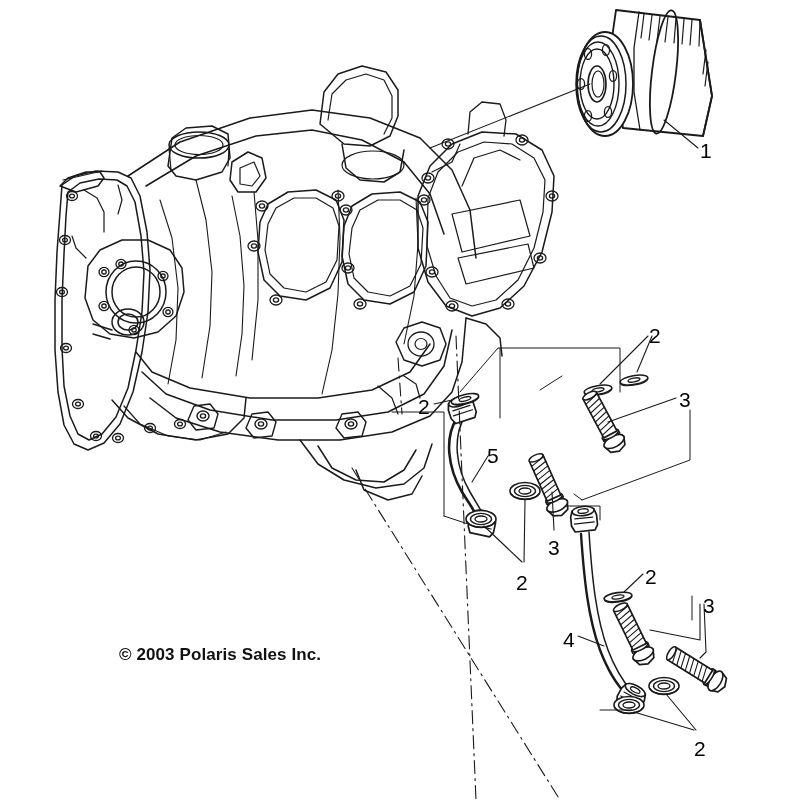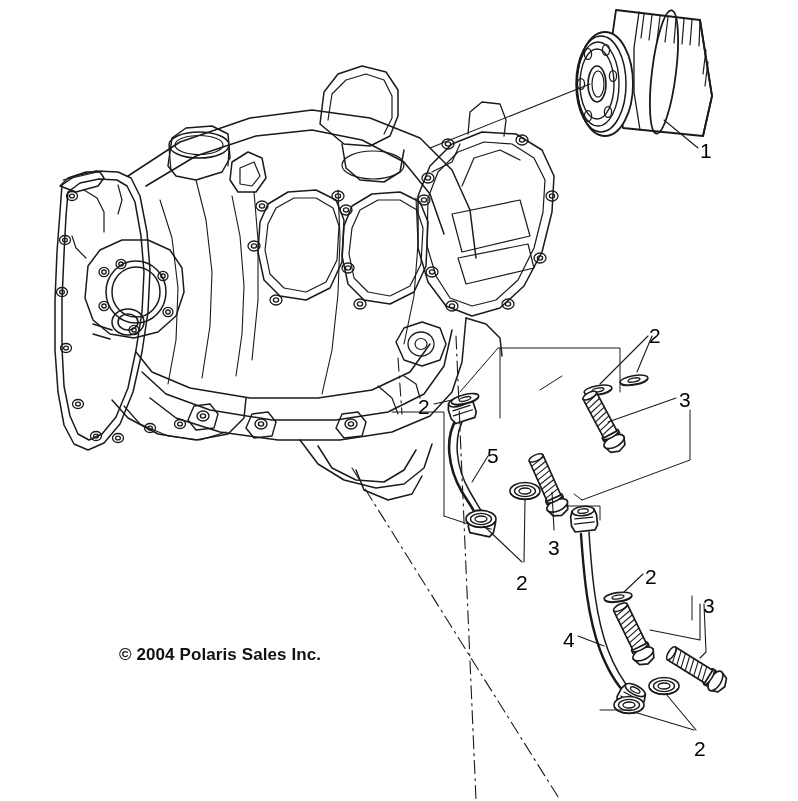--- a/index.html
+++ b/index.html
@@ -472,15 +472,15 @@
   <div class="callout" style="left:516px; top:572px;">2</div>
 
   <div class="callout" style="left:645px; top:566px;">2</div>
 
   <div class="callout" style="left:703px; top:595px;">3</div>
 
   <div class="callout" style="left:563px; top:629px;">4</div>
 
   <div class="callout" style="left:694px; top:738px;">2</div>
 
-  <div id="copyright">© 2004 Polaris Sales Inc.</div>
+  <div id="copyright">© 2003 Polaris Sales Inc.</div>
 
 </div>
 
 </body></html>

